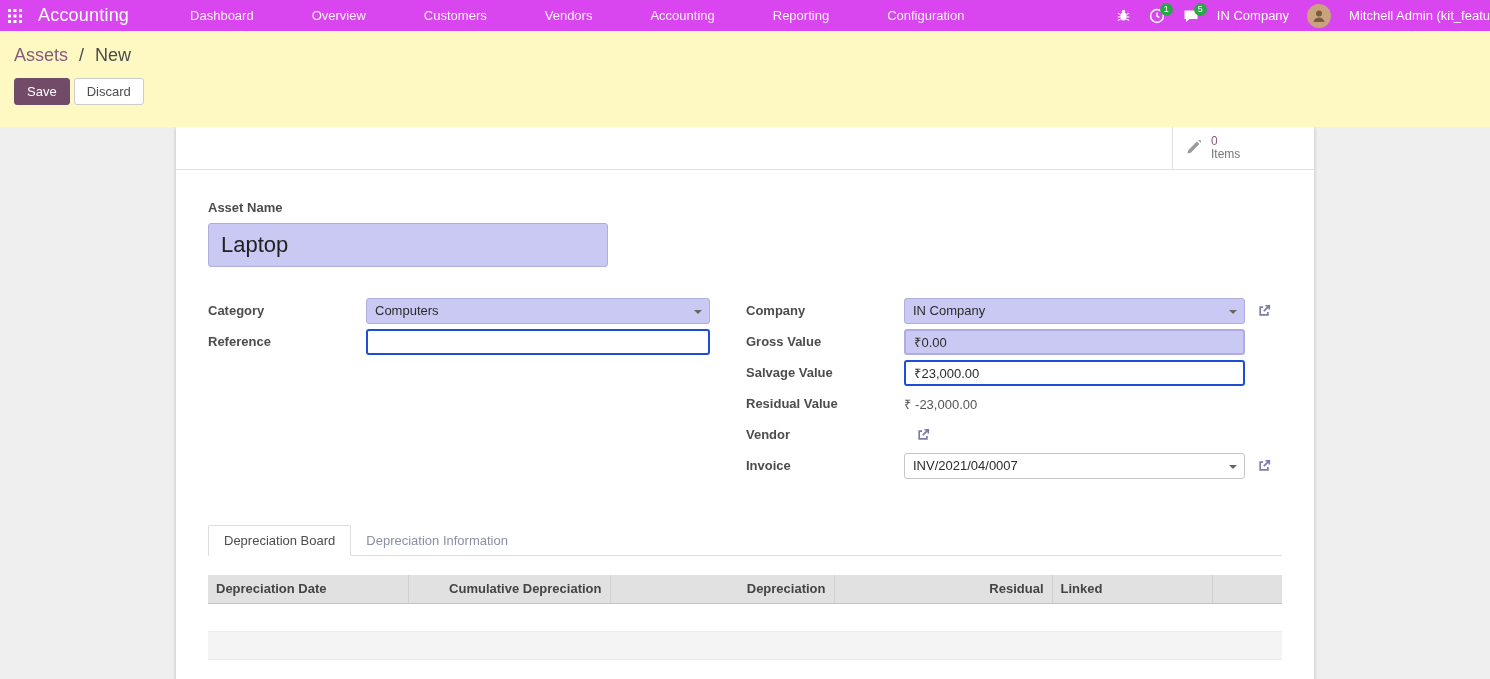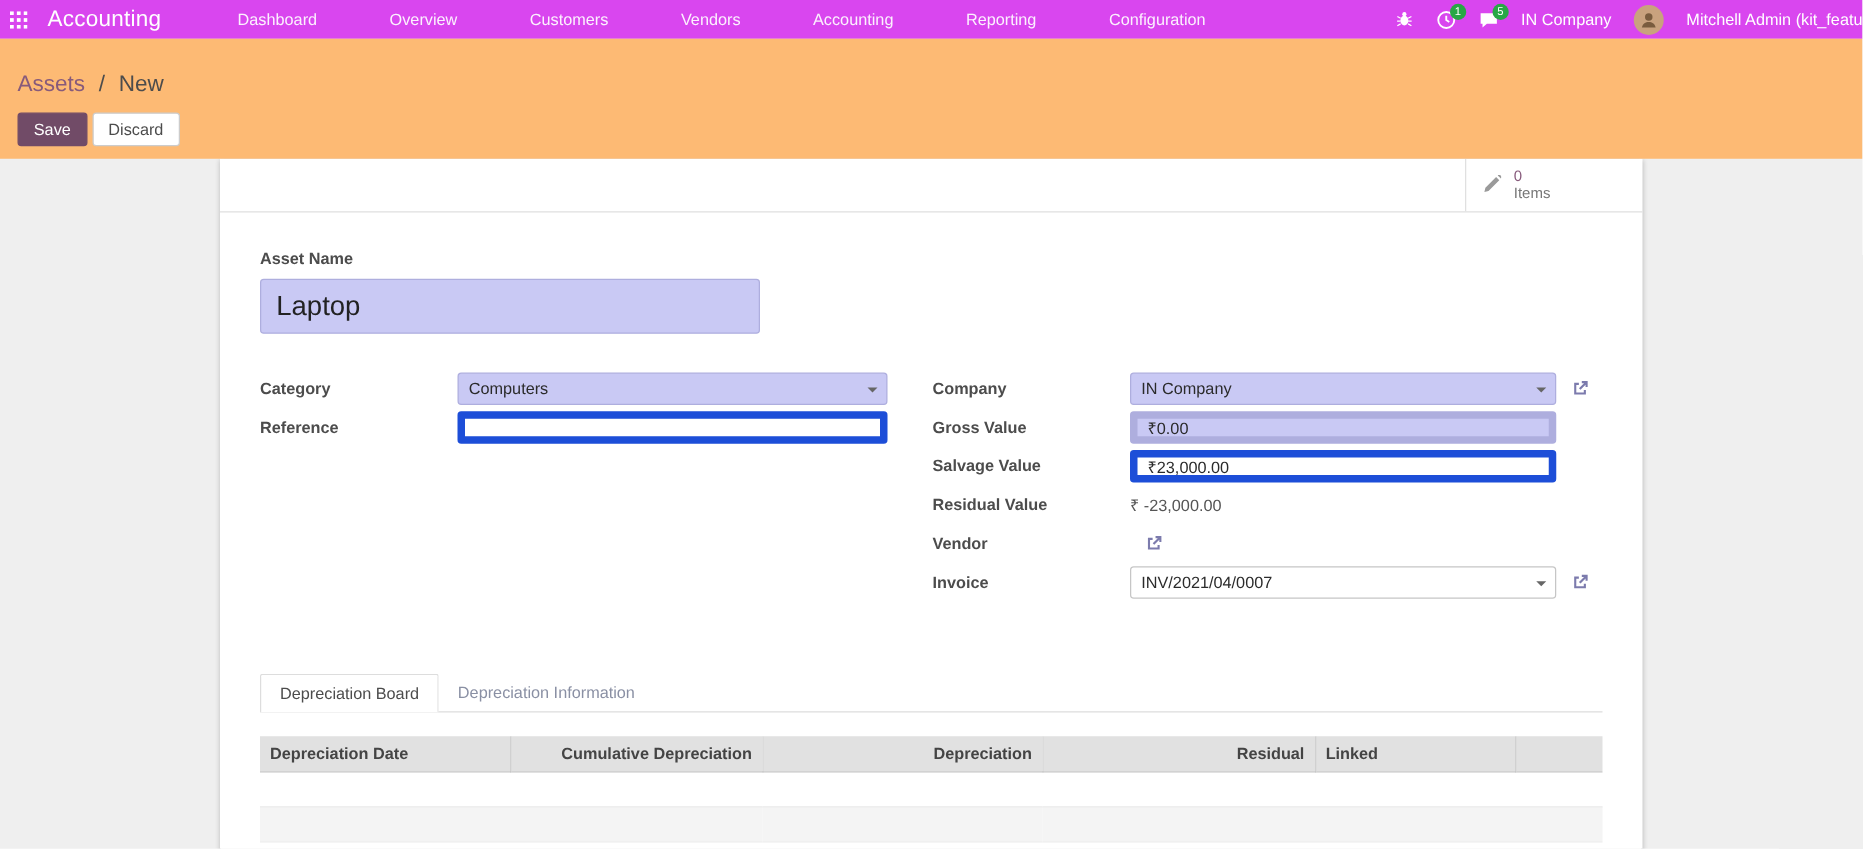--- a/index.html
+++ b/index.html
@@ -24,21 +24,21 @@
     background:#28a745; color:#fff; border-radius:8px; font-size:9px;
     display:flex; align-items:center; justify-content:center; padding:0 3px;
   }
   .company-name { cursor:pointer; }
   .avatar {
     width:24px; height:24px; border-radius:50%; background:#c9a27e;
     display:inline-flex; align-items:center; justify-content:center; overflow:hidden; cursor:pointer;
   }
   .user-name { cursor:pointer; }
   
-  .control-panel { height:96px; background:#fdba74; padding:26px 14px 0; }
+  .control-panel { height:96px; background:#fef9c3; padding:14px 14px 0; }
   .breadcrumb { font-size:18px; color:#4c4c4c; }
   .breadcrumb a { color:#875A7B; text-decoration:none; cursor:pointer; }
   .breadcrumb .sep { margin:0 6px; color:#4c4c4c; }
   .cp-buttons { margin-top:12px; display:flex; gap:4px; }
   .btn { font-size:13px; padding:5px 12px; border-radius:3px; cursor:pointer; font-family:inherit; }
   .btn-save { background:#714B67; color:#fff; border:1px solid #714B67; }
   .btn-discard { background:#fff; color:#4c4c4c; border:1px solid #ccc; }
   
   .content { height:552px; overflow:hidden; }
   .card {
@@ -70,28 +70,28 @@
     position:relative; height:26px; display:flex; align-items:center;
     padding:0 20px 0 8px; font-size:13px; color:#2b2b2b;
     background:#fff; border:1px solid #c6c6c6; border-radius:3px; cursor:pointer;
   }
   .caret {
     position:absolute; right:7px; top:11px; width:0; height:0;
     border-left:4px solid transparent; border-right:4px solid transparent; border-top:4px solid #666;
   }
   .o-input {
     height:26px; padding:0 8px; font-size:13px; color:#2b2b2b; font-family:inherit;
-    background:#fff; border:6px solid #1d4ed8; border-radius:3px;
+    background:#fff; border:2px solid #1d4ed8; border-radius:3px;
   }
   .highlight { background:#c9c9f4 !important; border-color:#aeaede !important; }
   .w345 { width:345px; } .w341 { width:341px; }
   .ext { margin-left:12px; display:inline-flex; cursor:pointer; }
   .static-value { font-size:13px; color:#555; }
   
-  .tabs { display:flex; margin-top:58px; border-bottom:1px solid #ddd; }
+  .tabs { display:flex; margin-top:44px; border-bottom:1px solid #ddd;align-items:flex-end; }
   .tab { font-size:13px; padding:7px 15px; cursor:pointer; color:#8a90a4; }
   .tab.active {
     color:#4c4c4c; background:#fff; border:1px solid #ddd; border-bottom:1px solid #fff;
     margin-bottom:-1px; border-radius:2px 2px 0 0;
   }
   
   .dep-table { width:100%; margin-top:19px; border-collapse:collapse; table-layout:fixed; }
   .dep-table th {
     height:28px; background:#e1e1e1; font-size:13px; font-weight:700; color:#444;
     padding:0 8px; border-right:1px solid #d0d0d0; border-bottom:1px solid #c4c4c4;

